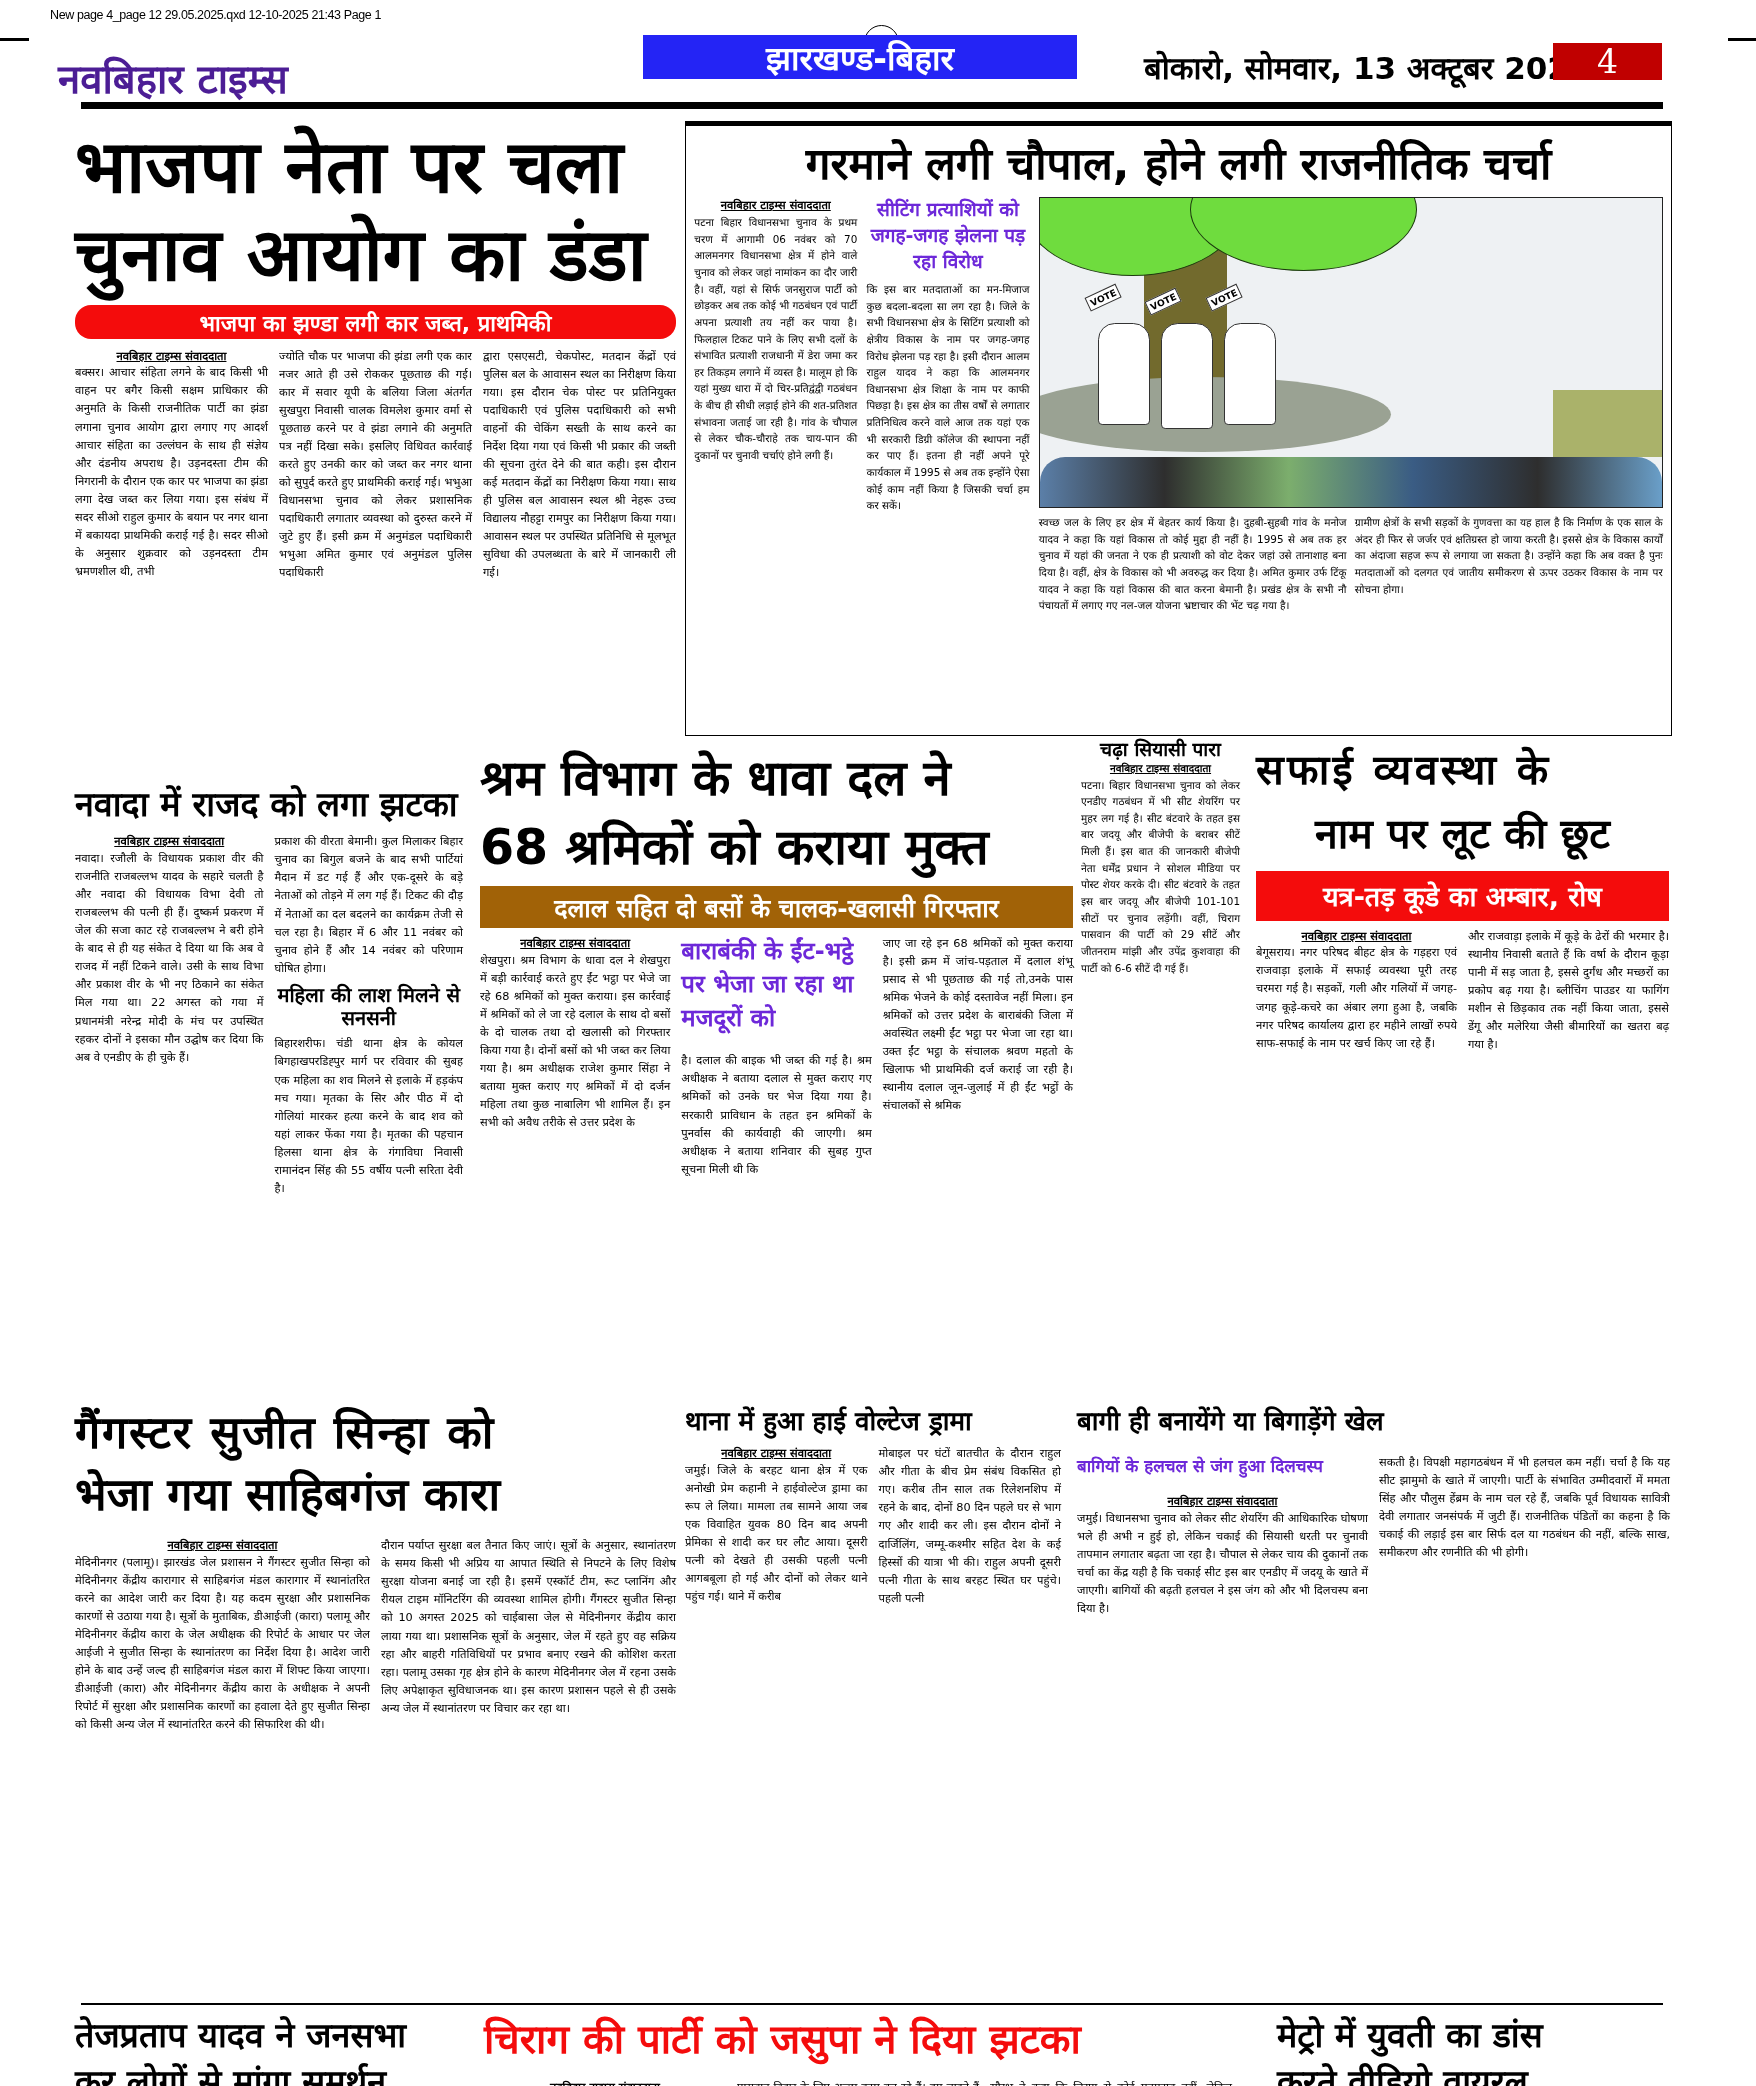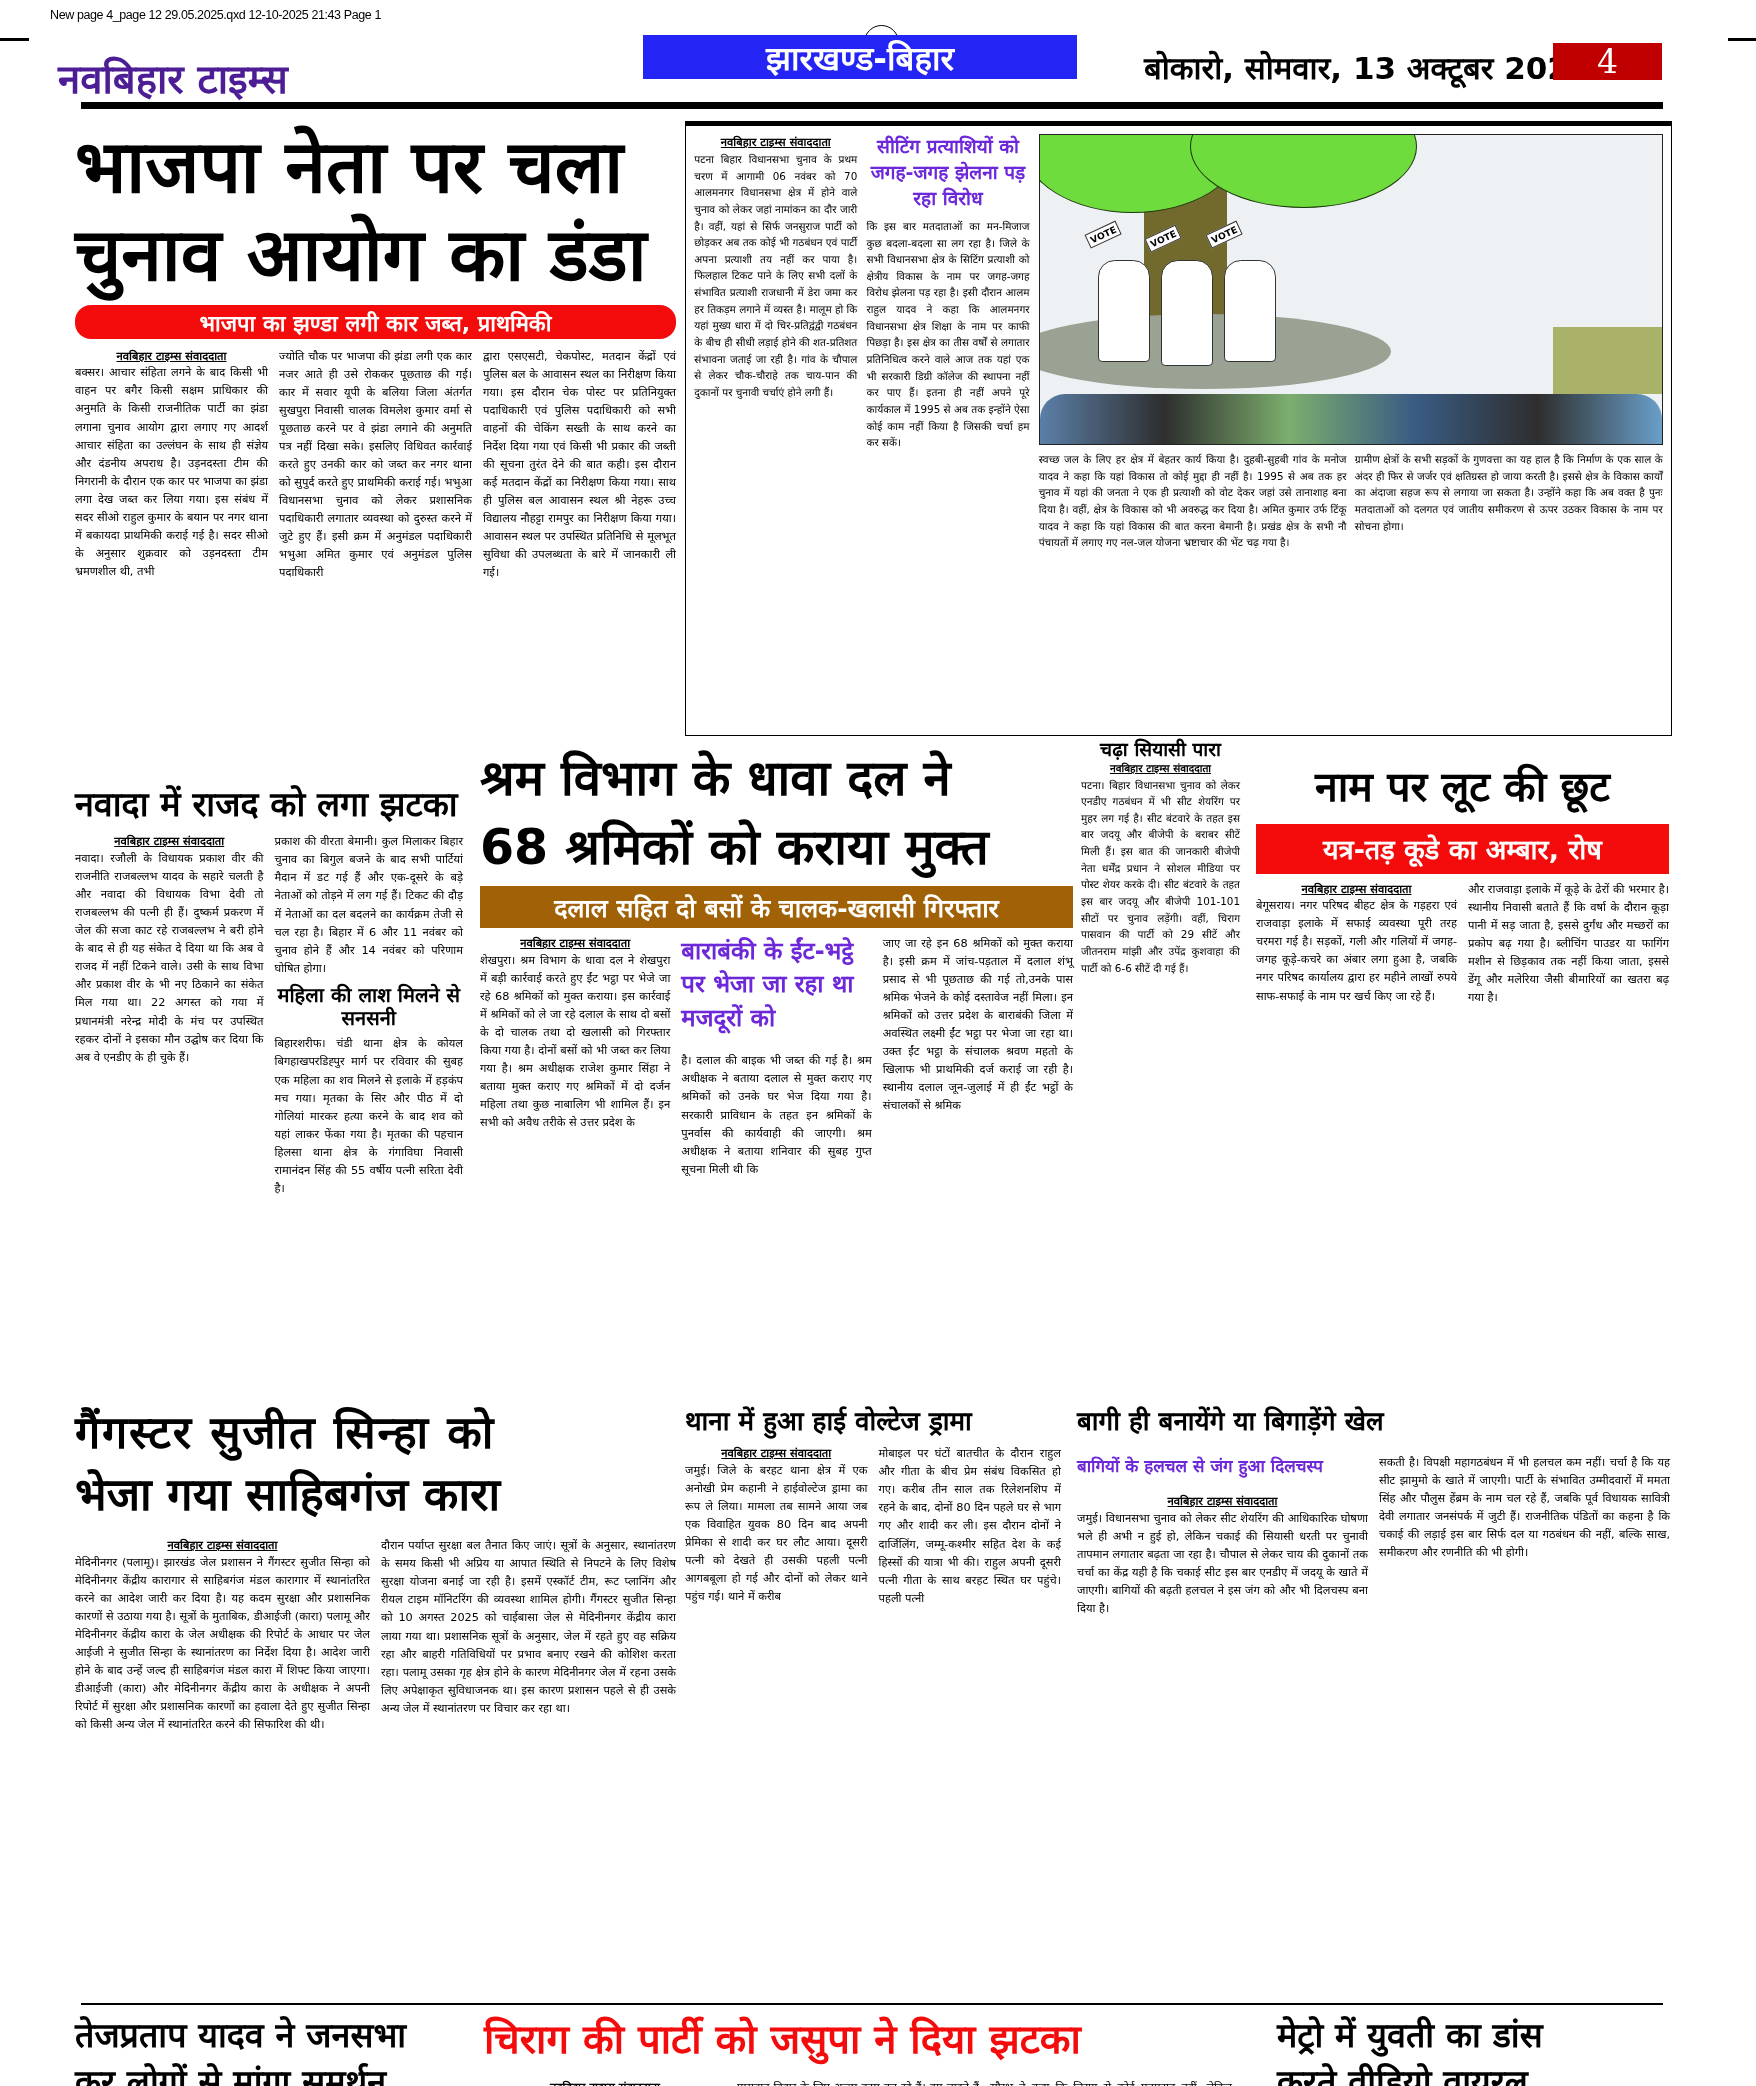--- a/index.html
+++ b/index.html
@@ -51,20 +51,21 @@
     <div>
       <div class="byline">नवबिहार टाइम्स संवाददाता</div>
       <div class="body">बक्सर। आचार संहिता लगने के बाद किसी भी वाहन पर बगैर किसी सक्षम प्राधिकार की अनुमति के किसी राजनीतिक पार्टी का झंडा लगाना चुनाव आयोग द्वारा लगाए गए आदर्श आचार संहिता का उल्लंघन के साथ ही संज्ञेय और दंडनीय अपराध है। उड़नदस्ता टीम की निगरानी के दौरान एक कार पर भाजपा का झंडा लगा देख जब्त कर लिया गया। इस संबंध में सदर सीओ राहुल कुमार के बयान पर नगर थाना में बकायदा प्राथमिकी कराई गई है। सदर सीओ के अनुसार शुक्रवार को उड़नदस्ता टीम भ्रमणशील थी, तभी</div>
     </div>
     <div class="body">ज्योति चौक पर भाजपा की झंडा लगी एक कार नजर आते ही उसे रोककर पूछताछ की गई। कार में सवार यूपी के बलिया जिला अंतर्गत सुखपुरा निवासी चालक विमलेश कुमार वर्मा से पूछताछ करने पर वे झंडा लगाने की अनुमति पत्र नहीं दिखा सके। इसलिए विधिवत कार्रवाई करते हुए उनकी कार को जब्त कर नगर थाना को सुपुर्द करते हुए प्राथमिकी कराई गई। भभुआ विधानसभा चुनाव को लेकर प्रशासनिक पदाधिकारी लगातार व्यवस्था को दुरुस्त करने में जुटे हुए हैं। इसी क्रम में अनुमंडल पदाधिकारी भभुआ अमित कुमार एवं अनुमंडल पुलिस पदाधिकारी</div>
     <div class="body">द्वारा एसएसटी, चेकपोस्ट, मतदान केंद्रों एवं पुलिस बल के आवासन स्थल का निरीक्षण किया गया। इस दौरान चेक पोस्ट पर प्रतिनियुक्त पदाधिकारी एवं पुलिस पदाधिकारी को सभी वाहनों की चेकिंग सख्ती के साथ करने का निर्देश दिया गया एवं किसी भी प्रकार की जब्ती की सूचना तुरंत देने की बात कही। इस दौरान कई मतदान केंद्रों का निरीक्षण किया गया। साथ ही पुलिस बल आवासन स्थल श्री नेहरू उच्च विद्यालय नौहट्टा रामपुर का निरीक्षण किया गया। आवासन स्थल पर उपस्थित प्रतिनिधि से मूलभूत सुविधा की उपलब्धता के बारे में जानकारी ली गई।</div>
   </div>
 </section>
 
 <section class="abs frame" style="left:685px;top:121px;width:985px;height:609px;border-top:5.8px solid #000;">
+  <div class="h-xl" style="font-size:44px;text-align:center;margin-top:12.5px;">गरमाने लगी चौपाल, होने लगी राजनीतिक चर्चा</div>
   <div style="display:flex;gap:9.2px;padding:0 8.3px;margin-top:8.3px;">
     <div style="width:163px;">
       <div class="byline">नवबिहार टाइम्स संवाददाता</div>
       <div class="body" style="font-size:10.4px;">पटना बिहार विधानसभा चुनाव के प्रथम चरण में आगामी 06 नवंबर को 70 आलमनगर विधानसभा क्षेत्र में होने वाले चुनाव को लेकर जहां नामांकन का दौर जारी है। वहीं, यहां से सिर्फ जनसुराज पार्टी को छोड़कर अब तक कोई भी गठबंधन एवं पार्टी अपना प्रत्याशी तय नहीं कर पाया है। फिलहाल टिकट पाने के लिए सभी दलों के संभावित प्रत्याशी राजधानी में डेरा जमा कर हर तिकड़म लगाने में व्यस्त है। मालूम हो कि यहां मुख्य धारा में दो चिर-प्रतिद्वंद्वी गठबंधन के बीच ही सीधी लड़ाई होने की शत-प्रतिशत संभावना जताई जा रही है। गांव के चौपाल से लेकर चौक-चौराहे तक चाय-पान की दुकानों पर चुनावी चर्चाएं होने लगी हैं।</div>
     </div>
     <div style="width:163px;">
       <div class="red-sub" style="font-size:19px;line-height:1.35;text-align:center;margin-bottom:6.7px;">सीटिंग प्रत्याशियों को जगह-जगह झेलना पड़ रहा विरोध</div>
       <div class="body" style="font-size:10.4px;">कि इस बार मतदाताओं का मन-मिजाज कुछ बदला-बदला सा लग रहा है। जिले के सभी विधानसभा क्षेत्र के सिटिंग प्रत्याशी को क्षेत्रीय विकास के नाम पर जगह-जगह विरोध झेलना पड़ रहा है। इसी दौरान आलम राहुल यादव ने कहा कि आलमनगर विधानसभा क्षेत्र शिक्षा के नाम पर काफी पिछड़ा है। इस क्षेत्र का तीस वर्षों से लगातार प्रतिनिधित्व करने वाले आज तक यहां एक भी सरकारी डिग्री कॉलेज की स्थापना नहीं कर पाए हैं। इतना ही नहीं अपने पूरे कार्यकाल में 1995 से अब तक इन्होंने ऐसा कोई काम नहीं किया है जिसकी चर्चा हम कर सकें।</div>
     </div>
     <div style="flex:1;">
@@ -122,20 +123,21 @@
   </div>
 </section>
 
 <section class="abs" style="left:1081px;top:739px;width:159px;height:655px;">
   <div class="h-xl" style="font-size:19px;text-align:center;">चढ़ा सियासी पारा</div>
   <div class="byline" style="font-size:10.4px;">नवबिहार टाइम्स संवाददाता</div>
   <div class="body" style="font-size:10.4px;">पटना। बिहार विधानसभा चुनाव को लेकर एनडीए गठबंधन में भी सीट शेयरिंग पर मुहर लग गई है। सीट बंटवारे के तहत इस बार जदयू और बीजेपी के बराबर सीटें मिली हैं। इस बात की जानकारी बीजेपी नेता धर्मेंद्र प्रधान ने सोशल मीडिया पर पोस्ट शेयर करके दी। सीट बंटवारे के तहत इस बार जदयू और बीजेपी 101-101 सीटों पर चुनाव लड़ेंगी। वहीं, चिराग पासवान की पार्टी को 29 सीटें और जीतनराम मांझी और उपेंद्र कुशवाहा की पार्टी को 6-6 सीटें दी गई हैं।</div>
 </section>
 
 <section class="abs" style="left:1256px;top:747px;width:413px;height:647px;">
+  <div class="h-xl" style="font-size:41px;letter-spacing:3.3px;">सफाई व्यवस्था के</div>
   <div class="h-xl" style="font-size:41px;margin-top:16.7px;text-align:center;">नाम पर लूट की छूट</div>
   <div class="red-bar" style="height:50px;font-size:27px;margin-top:13px;">यत्र-तड़ कूडे का अम्बार, रोष</div>
   <div class="cols" style="margin-top:6.7px;">
     <div>
       <div class="byline">नवबिहार टाइम्स संवाददाता</div>
       <div class="body">बेगूसराय। नगर परिषद बीहट क्षेत्र के गड़हरा एवं राजवाड़ा इलाके में सफाई व्यवस्था पूरी तरह चरमरा गई है। सड़कों, गली और गलियों में जगह-जगह कूड़े-कचरे का अंबार लगा हुआ है, जबकि नगर परिषद कार्यालय द्वारा हर महीने लाखों रुपये साफ-सफाई के नाम पर खर्च किए जा रहे हैं।</div>
     </div>
     <div class="body">और राजवाड़ा इलाके में कूड़े के ढेरों की भरमार है। स्थानीय निवासी बताते हैं कि वर्षा के दौरान कूड़ा पानी में सड़ जाता है, इससे दुर्गंध और मच्छरों का प्रकोप बढ़ गया है। ब्लीचिंग पाउडर या फागिंग मशीन से छिड़काव तक नहीं किया जाता, इससे डेंगू और मलेरिया जैसी बीमारियों का खतरा बढ़ गया है।</div>
   </div>
 </section>

